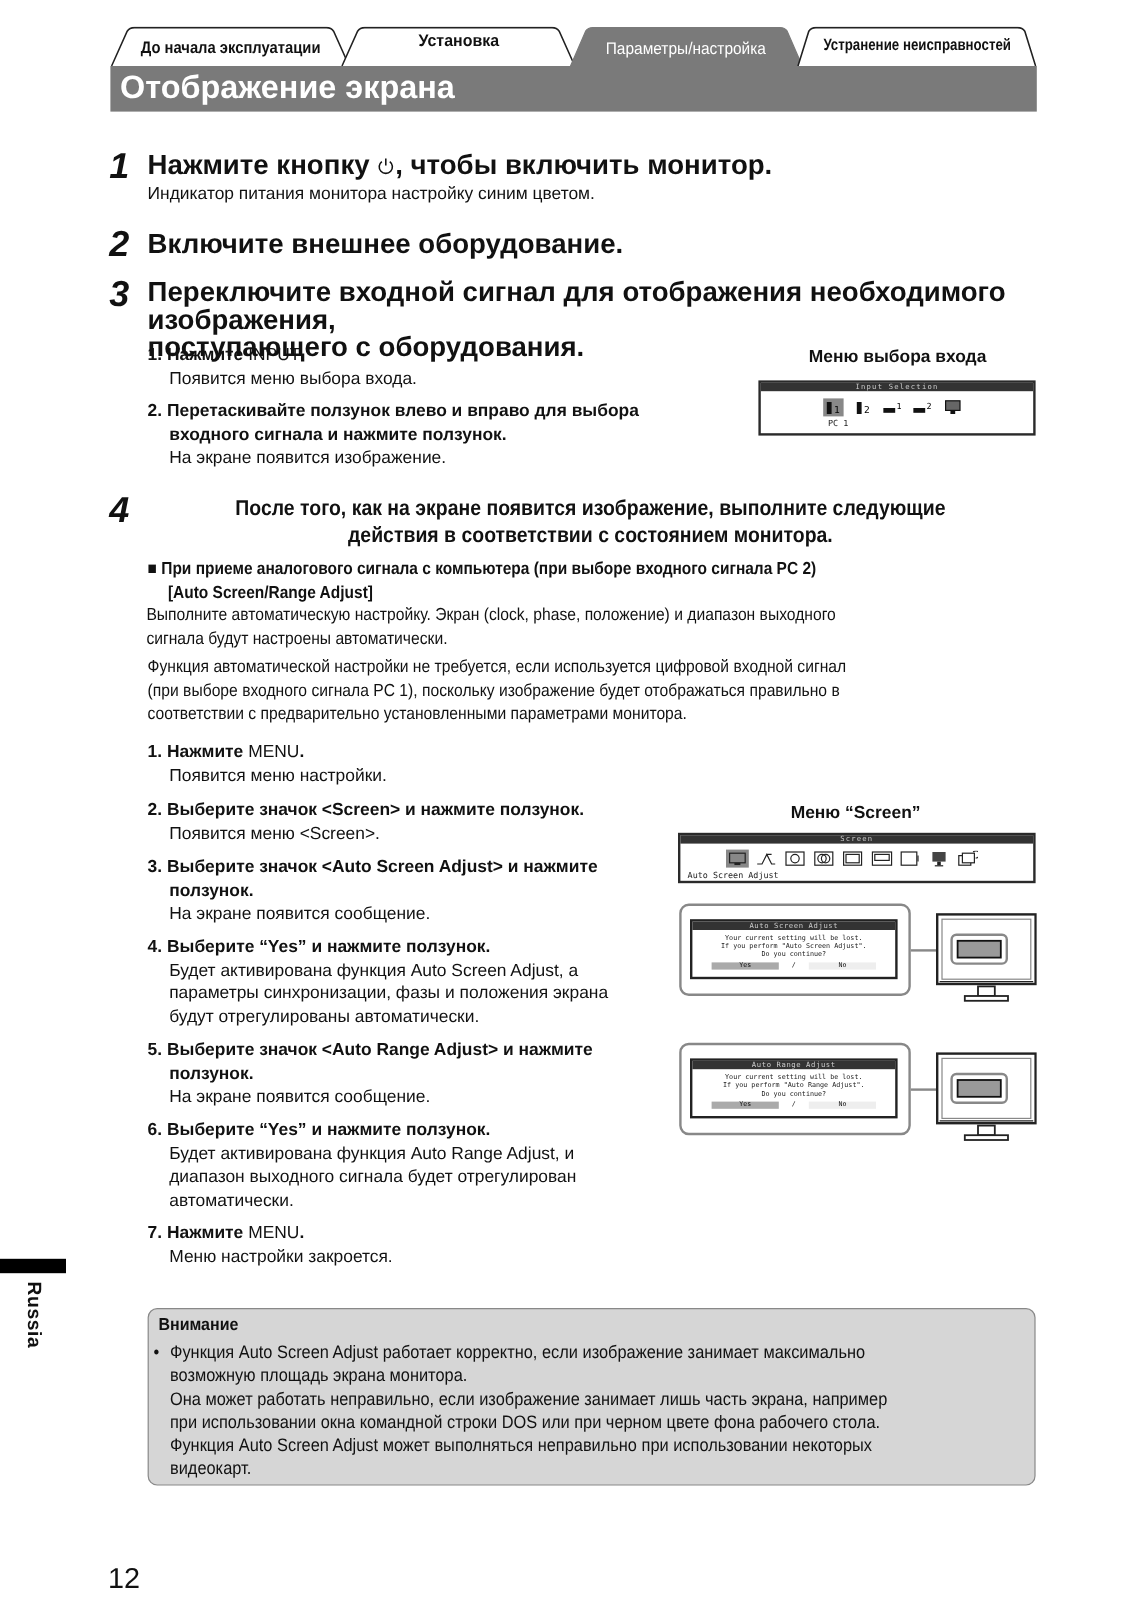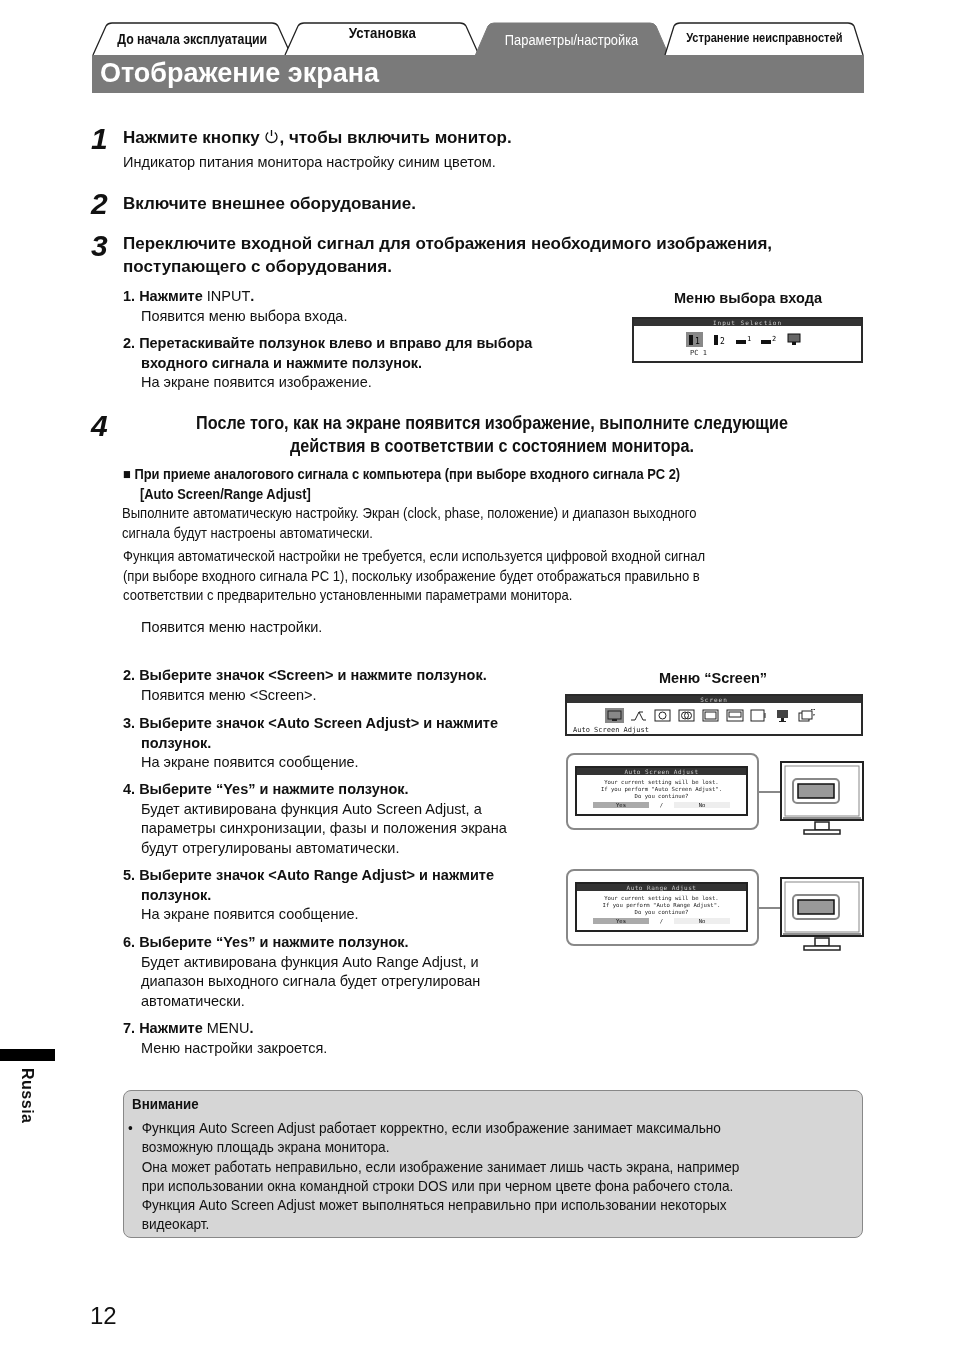--- a/index.html
+++ b/index.html
@@ -15,21 +15,21 @@
   .tab-2 { left: 192px; width: 196px; }
   .tab-3 { left: 382px; width: 196px; color: #fff; }
   .tab-4 { left: 572px; width: 200px; font-size: 13.5px; }
 
   
   .header-bar { position: absolute; left: 92px; top: 55px; width: 772px; height: 38px; background: #7a7a7a; }
   .page-title { position: absolute; left: 8px; top: 3px; color: #fff; font-size: 27px; font-weight: bold; white-space: nowrap; }
 
   
   .step-num { position: absolute; left: 91px; font-size: 30px; font-weight: bold; font-style: italic; line-height: 1; }
-  .step-title { position: absolute; left: 123px; font-size: 17px; font-weight: bold; line-height: 23px; width: 745px; }
+  .step-title { position: absolute; left: 123px; font-size: 23px; font-weight: bold; line-height: 23px; width: 745px; }
   .body-text { position: absolute; font-size: 14.5px; line-height: 19.5px; }
   .condensed { transform-origin: left top; transform: scaleX(0.9); }
 
   .sub { position: absolute; left: 123px; font-size: 14.5px; line-height: 19.5px; width: 450px; }
   .sub .n { font-weight: bold; }
   .sub .b { font-weight: bold; }
   .sub .indent { padding-left: 18px; display: block; }
 
   
   .fig-caption { position: absolute; font-size: 14.5px; font-weight: bold; text-align: center; white-space: nowrap; }
@@ -180,20 +180,21 @@
   <div class="condensed" style="transform:scaleX(0.9)">Выполните автоматическую настройку. Экран (clock, phase, положение) и диапазон выходного</div>
   <div class="condensed" style="transform:scaleX(0.9)">сигнала будут настроены автоматически.</div>
 </div>
 <div class="body-text" style="left:123px;top:547px;width:820px">
   <div class="condensed" style="transform:scaleX(0.9)">Функция автоматической настройки не требуется, если используется цифровой входной сигнал</div>
   <div class="condensed" style="transform:scaleX(0.9)">(при выборе входного сигнала PC 1), поскольку изображение будет отображаться правильно в</div>
   <div class="condensed" style="transform:scaleX(0.9)">соответствии с предварительно установленными параметрами монитора.</div>
 </div>
 
 <div class="sub" style="top:618px">
+  <div><span class="n">1.</span> <span class="b">Нажмите</span><span> MENU</span><span class="b">.</span></div>
   <span class="indent">Появится меню настройки.</span>
 </div>
 <div class="sub" style="top:666px">
   <div><span class="n">2.</span> <span class="b">Выберите значок &lt;Screen&gt; и нажмите ползунок.</span></div>
   <span class="indent">Появится меню &lt;Screen&gt;.</span>
 </div>
 <div class="sub" style="top:714px">
   <div><span class="n">3.</span> <span class="b">Выберите значок &lt;Auto Screen Adjust&gt; и нажмите</span></div>
   <span class="indent b">ползунок.</span>
   <span class="indent">На экране появится сообщение.</span>

